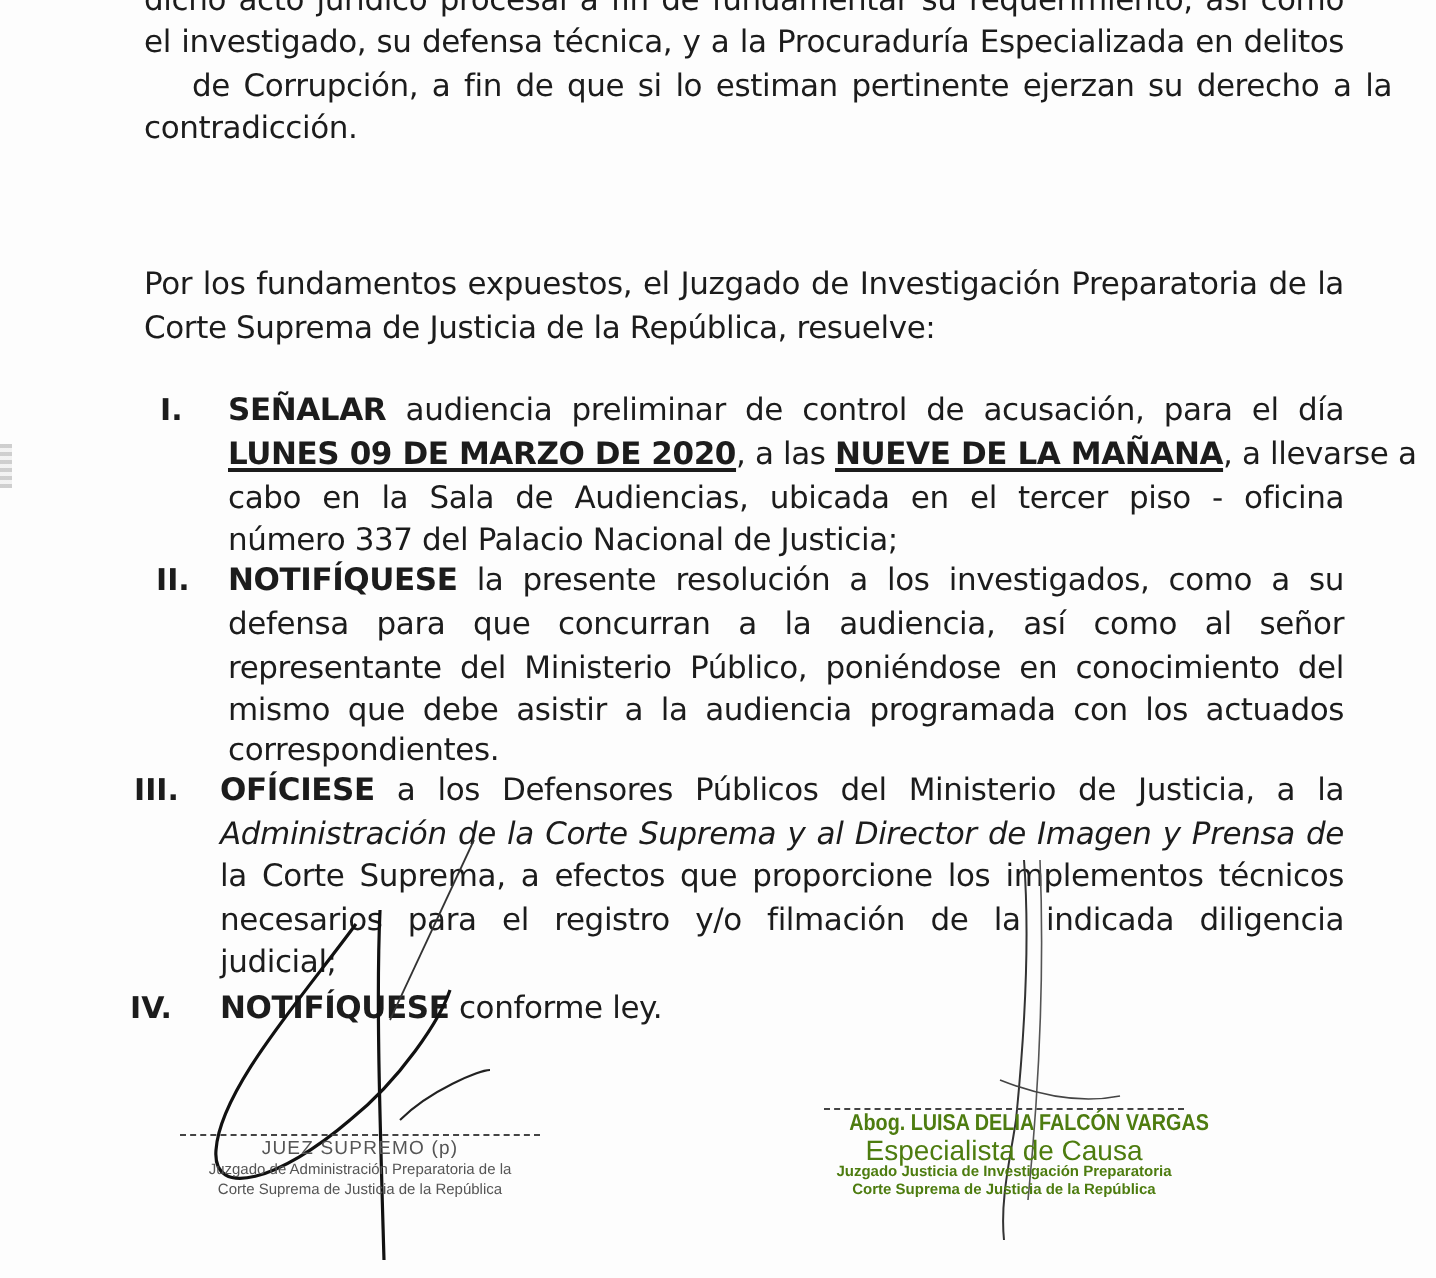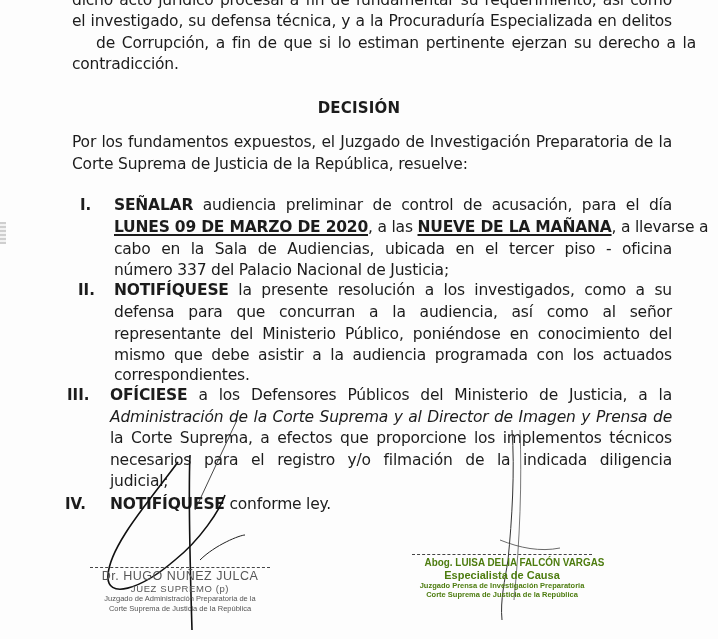--- a/index.html
+++ b/index.html
@@ -36,21 +36,20 @@
 
   <div class="mark"></div>
 
   <div>
     <div class="line just" style="left:72px;width:600px;top:-9px;">dicho acto jurídico procesal a fin de fundamentar su requerimiento, así como</div>
     <div class="line just" style="left:72px;width:600px;top:12px;">el investigado, su defensa técnica, y a la Procuraduría Especializada en delitos</div>
     <div class="line just" style="left:72px;width:600px;top:34px;margin-left:24px;">de Corrupción, a fin de que si lo estiman pertinente ejerzan su derecho a la</div>
     <div class="line" style="left:72px;top:55px;">contradicción.</div>
   </div>
 
-  <div class="title">DECISIÓN</div>
 
   <div>
     <div class="line just" style="left:72px;width:600px;top:133px;">Por los fundamentos expuestos, el Juzgado de Investigación Preparatoria de la</div>
     <div class="line" style="left:72px;top:155px;">Corte Suprema de Justicia de la República, resuelve:</div>
   </div>
 
   <div>
     <div class="num" style="left:80px;top:196px;">I.</div>
     <div class="line just" style="left:114px;width:558px;top:196px;"><b>SEÑALAR</b><span> audiencia preliminar de control de acusación, para el día</span></div>
     <div class="line just" style="left:114px;width:558px;top:218px;"><b><u>LUNES 09 DE MARZO DE 2020</u></b><span>, a las </span><b><u>NUEVE  DE LA MAÑANA</u></b><span>, a llevarse a</span></div>
@@ -86,27 +85,26 @@
     <path d="M190 455 C188 500, 190 560, 192 630" stroke="#111" stroke-width="1.6" fill="none"></path>
     <path d="M200 560 C215 545, 240 535, 245 535" stroke="#222" stroke-width="1" fill="none"></path>
     <path d="M237 420 L195 510" stroke="#333" stroke-width="0.9" fill="none"></path>
     <path d="M512 430 C515 470, 512 520, 508 560 C505 580, 500 600, 502 620" stroke="#333" stroke-width="1" fill="none"></path>
     <path d="M520 430 C522 480, 520 540, 514 600" stroke="#555" stroke-width="0.8" fill="none"></path>
     <path d="M500 540 C520 548, 540 552, 560 548" stroke="#444" stroke-width="0.8" fill="none"></path>
   </svg>
 
   <div class="sig" style="left:90px;top:567px;width:180px;color:#555;">
     <div class="sig-line"></div>
-    <div style="font-size:12.5px;letter-spacing:0.5px;line-height:14px;">Dr. HUGO NÚÑEZ JULCA</div>
     <div style="font-size:9.5px;letter-spacing:0.6px;line-height:11px;">JUEZ SUPREMO (p)</div>
     <div style="font-size:7.5px;line-height:10px;">Juzgado de Administración Preparatoria de la</div>
     <div style="font-size:7.5px;line-height:10px;">Corte Suprema de Justicia de la República</div>
   </div>
 
   <div class="sig" style="left:412px;top:554px;width:180px;">
     <div class="sig-line"></div>
     <div style="font-size:11.5px;font-weight:bold;line-height:13px;transform:scaleX(0.86);transform-origin:center;white-space:nowrap;">Abog. LUISA DELIA FALCÓN VARGAS</div>
-    <div style="font-size:11px;font-weight:bold;line-height:12px;">Especialista de Causa</div>
-    <div style="font-size:7.5px;font-weight:bold;line-height:9px;white-space:nowrap;">Juzgado Prensa de Investigación Preparatoria</div>
+    <div style="font-size:14px;font-weight:normal;line-height:12px;">Especialista de Causa</div>
+    <div style="font-size:7.5px;font-weight:bold;line-height:9px;white-space:nowrap;">Juzgado Justicia de Investigación Preparatoria</div>
     <div style="font-size:7.5px;font-weight:bold;line-height:9px;white-space:nowrap;">Corte Suprema de Justicia de la República</div>
   </div>
 
 </div>
 
 </body></html>

